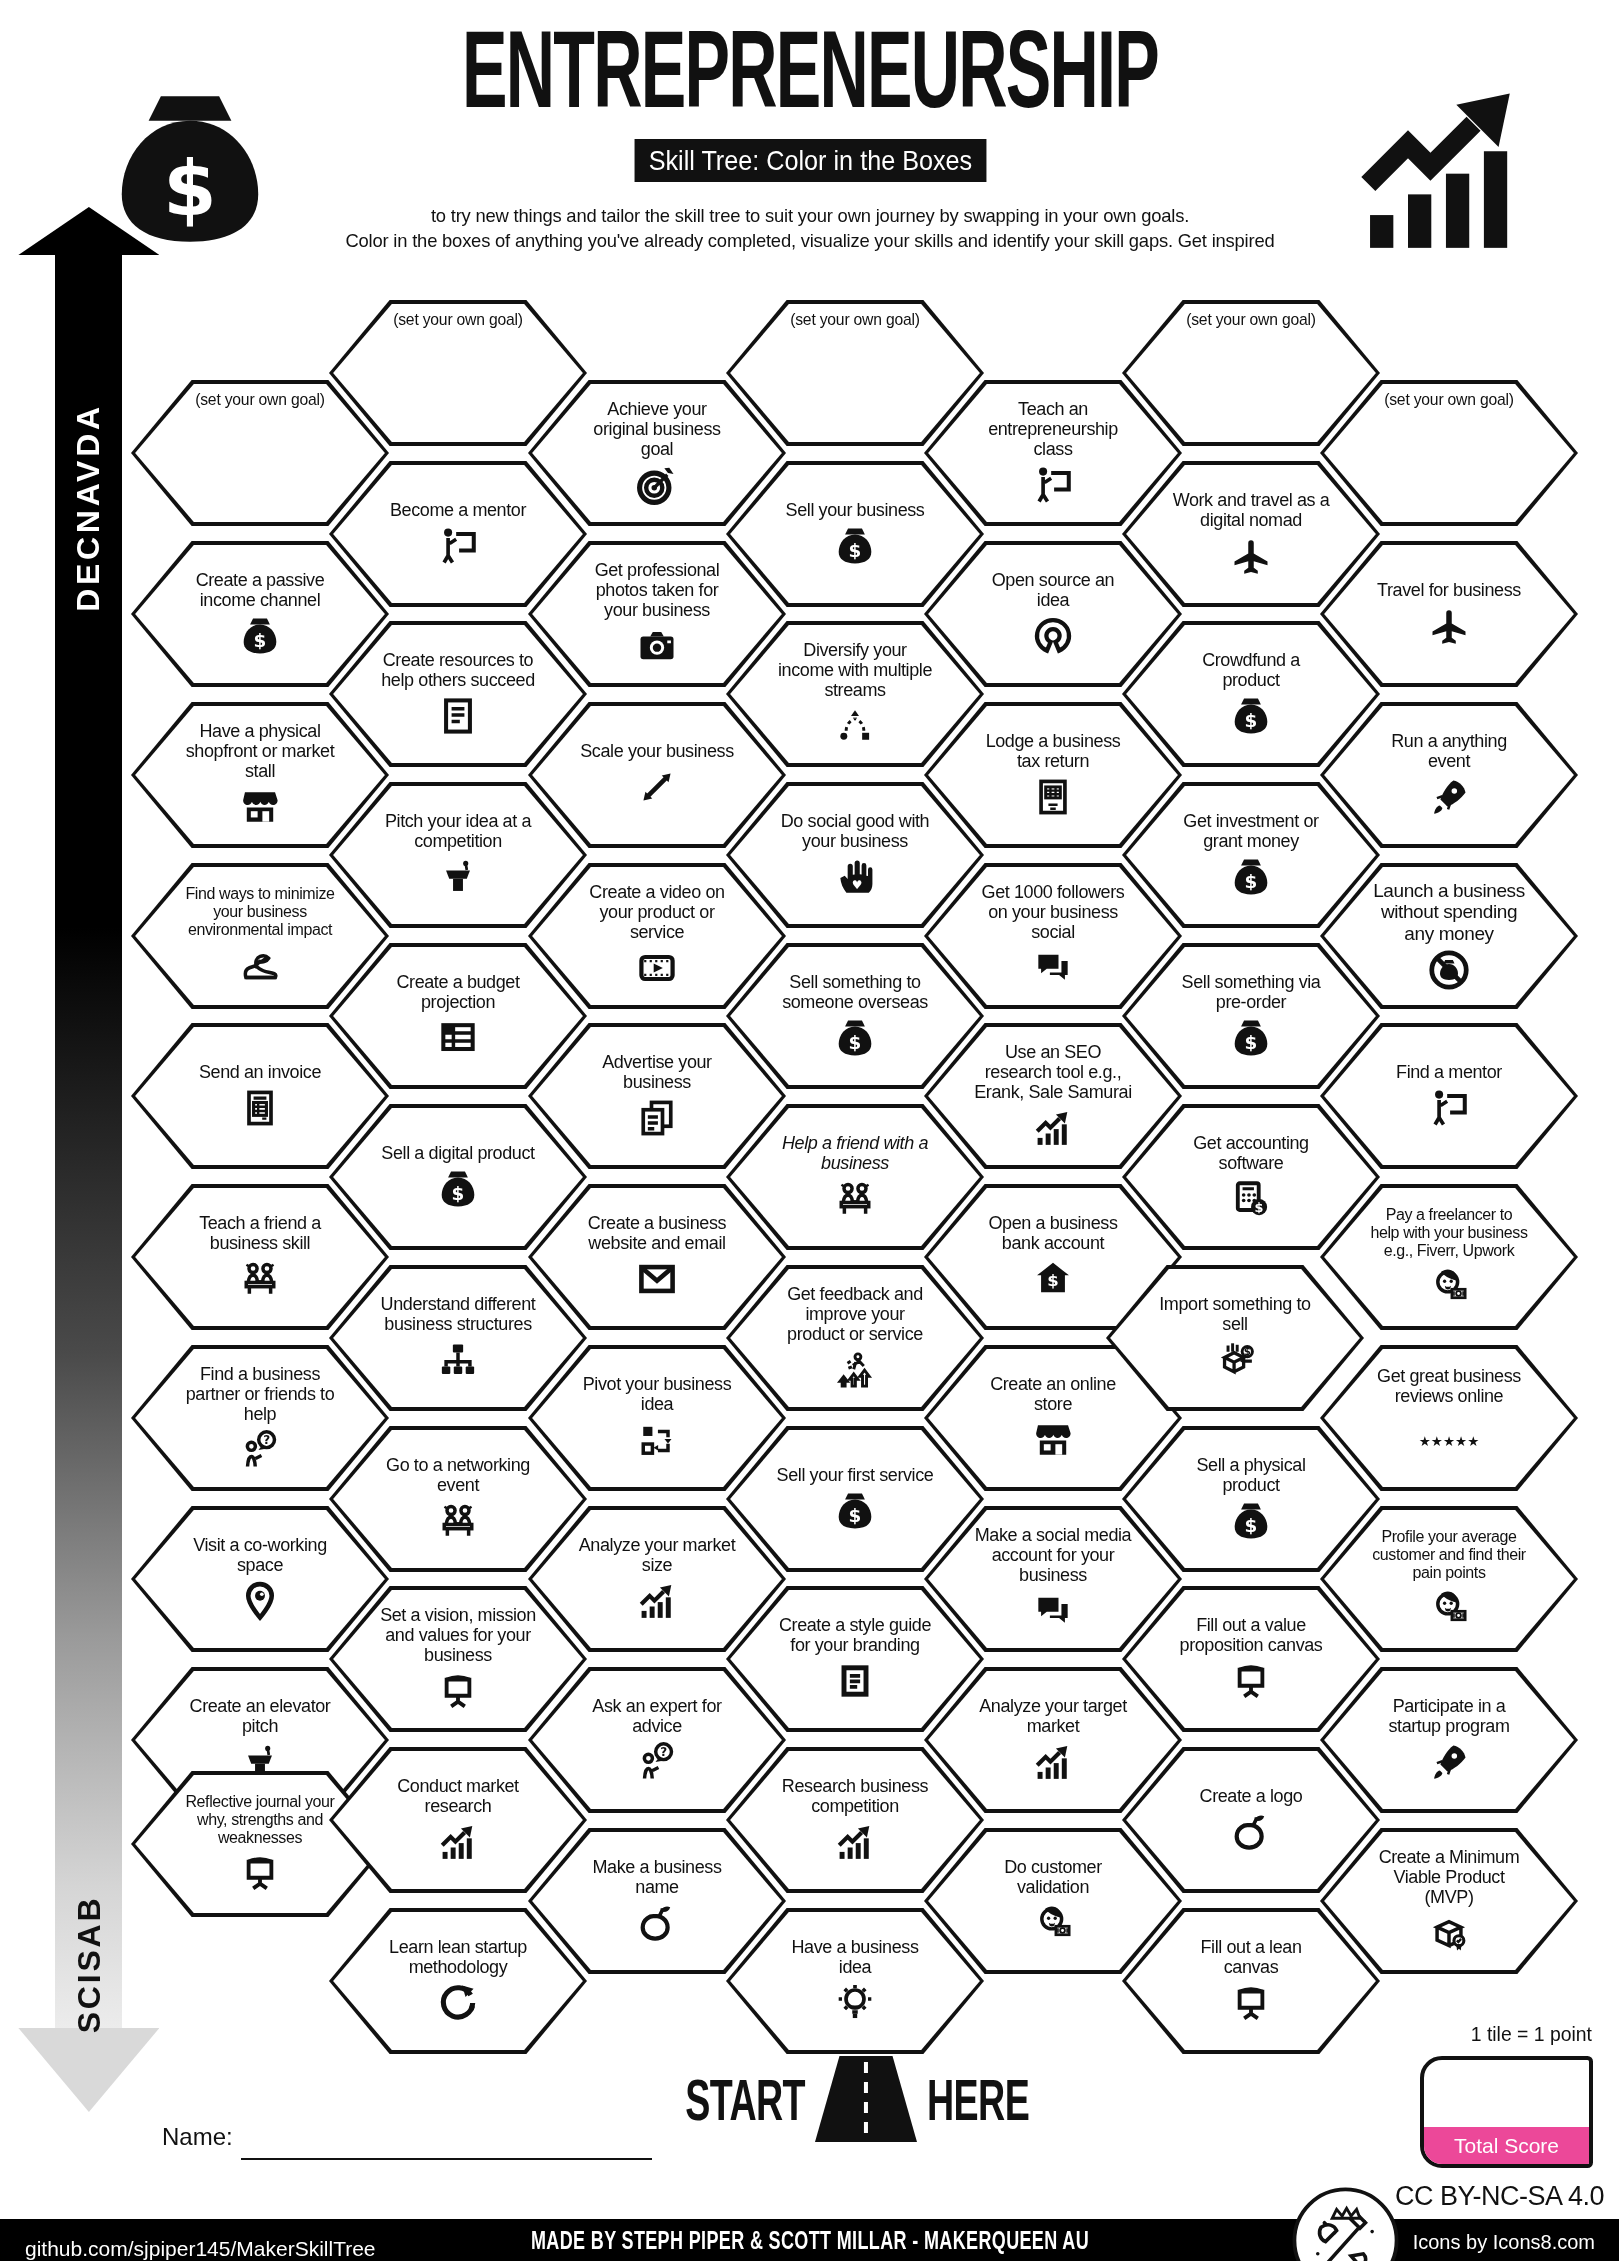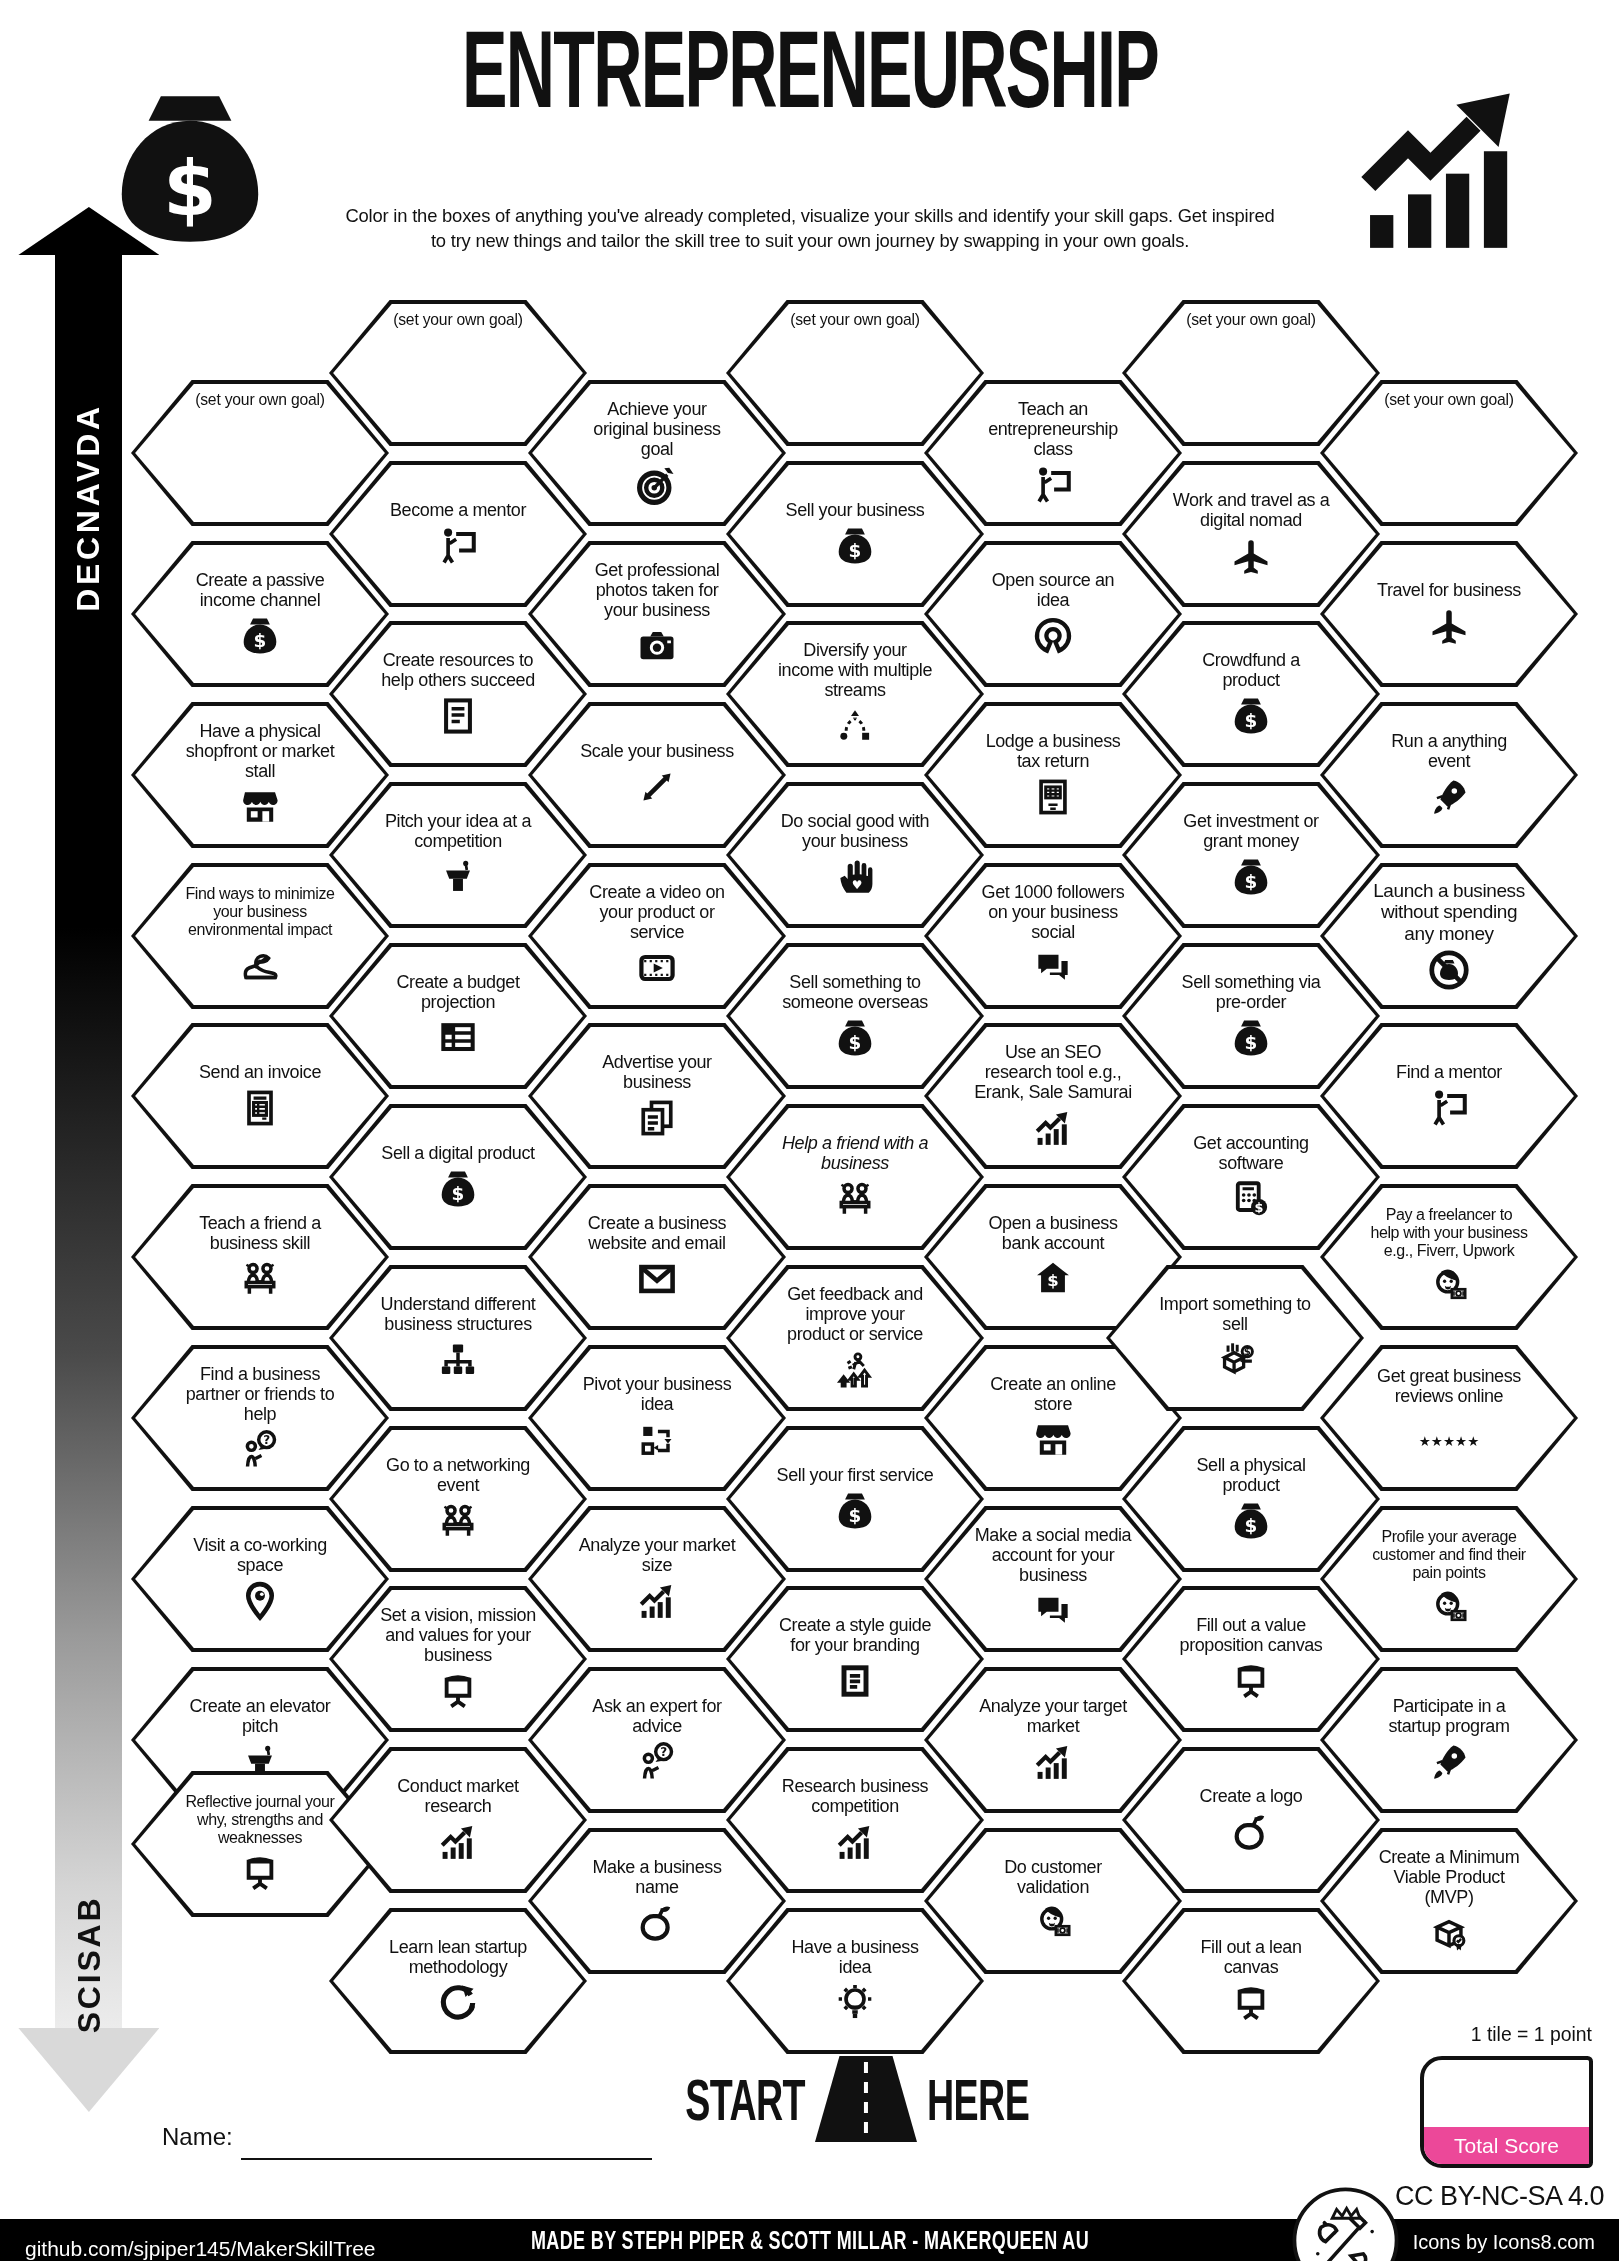--- a/index.html
+++ b/index.html
@@ -69,23 +69,24 @@
         <g fill="#111">
           <rect x="3.6" y="17.4" width="2.7" height="3.8"></rect>
           <rect x="8" y="15" width="2.7" height="6.2"></rect>
           <rect x="12.4" y="12.6" width="2.7" height="8.6"></rect>
           <rect x="16.8" y="10" width="2.7" height="11.2"></rect>
         </g>
         <path d="M3.4 13.8 8 9.2l2.6 2.6 5-5" fill="none" stroke="#111" stroke-width="2.3"></path>
         <path d="M13.6 4.6l6.2-1.3-1.3 6.2z" fill="#111"></path>
       </svg></div>
   <h1 class="title" style="margin:0;">ENTREPRENEURSHIP</h1>
+  <div class="subtitle"><span>Skill Tree: Color in the Boxes</span></div>
   <div class="desc">
+    <div>to try new things and tailor the skill tree to suit your own journey by swapping in your own goals.</div>
     <div>Color in the boxes of anything you've already completed, visualize your skills and identify your skill gaps.  Get inspired</div>
-    <div>to try new things and tailor the skill tree to suit your own journey by swapping in your own goals.</div>
   </div>
 
   <div>
     <div class="arrow-head-top"></div>
     <div class="arrow-shaft"></div>
     <div class="arrow-head-bottom"></div>
     <div class="axis-word axis-advanced">DECNAVDA</div>
     <div class="axis-word axis-basics">SCISAB</div>
   </div>
 

